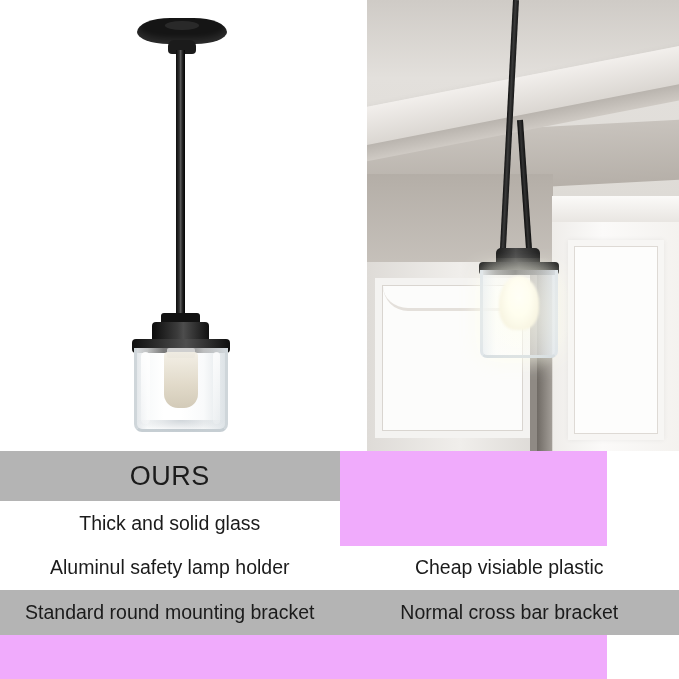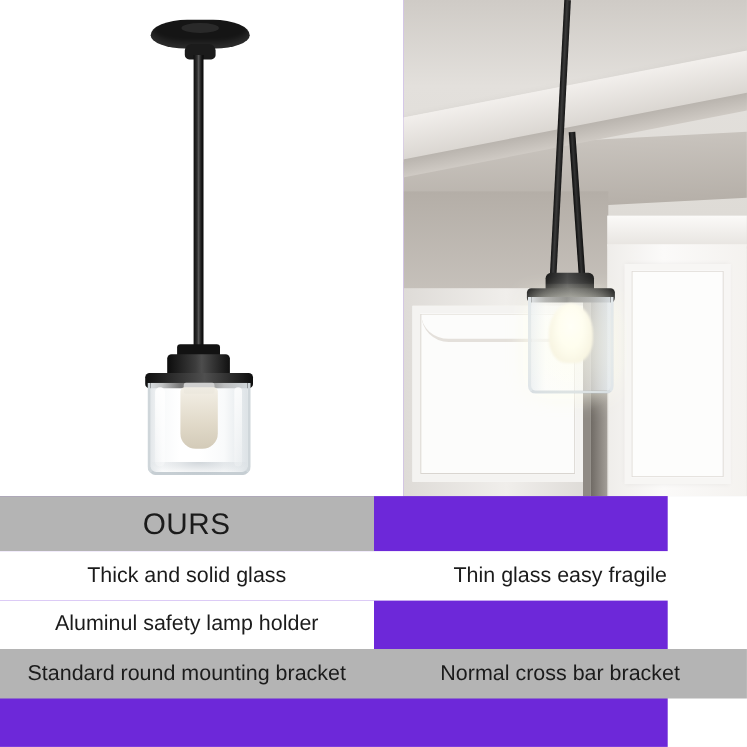--- a/index.html
+++ b/index.html
@@ -10,21 +10,21 @@
   body {
     width: 679px;
     height: 679px;
     font-family: "Liberation Sans", sans-serif;
     overflow: hidden;
   }
   #page {
     position: relative;
     width: 607px;
     height: 679px;
-    background: #6d28d9;
+    background: #f0abfc;
     text-decoration: underline;
   }
 
   
   .images {
     position: absolute;
     left: 0; top: 0;
     width: 679px;
     height: 451px;
     display: flex;
@@ -386,26 +386,26 @@
   </div>
 
   <div class="table">
 
     <div class="row row-head">
       <div class="cell bg-gray">OURS</div>
     </div>
 
     <div class="row row-band">
       <div class="cell bg-white">Thick and solid glass</div>
-      <div class="cell bg-white">Thin glass easy fragile</div>
     </div>
 
 
     <div class="row row-band">
       <div class="cell bg-white">Aluminul safety lamp holder</div>
+      <div class="cell bg-white">Cheap visiable plastic</div>
     </div>
 
     <div class="row row-band">
       <div class="cell bg-gray">Standard round mounting bracket</div>
       <div class="cell bg-gray">Normal cross bar bracket</div>
     </div>
 
   </div>
 
 </div>

